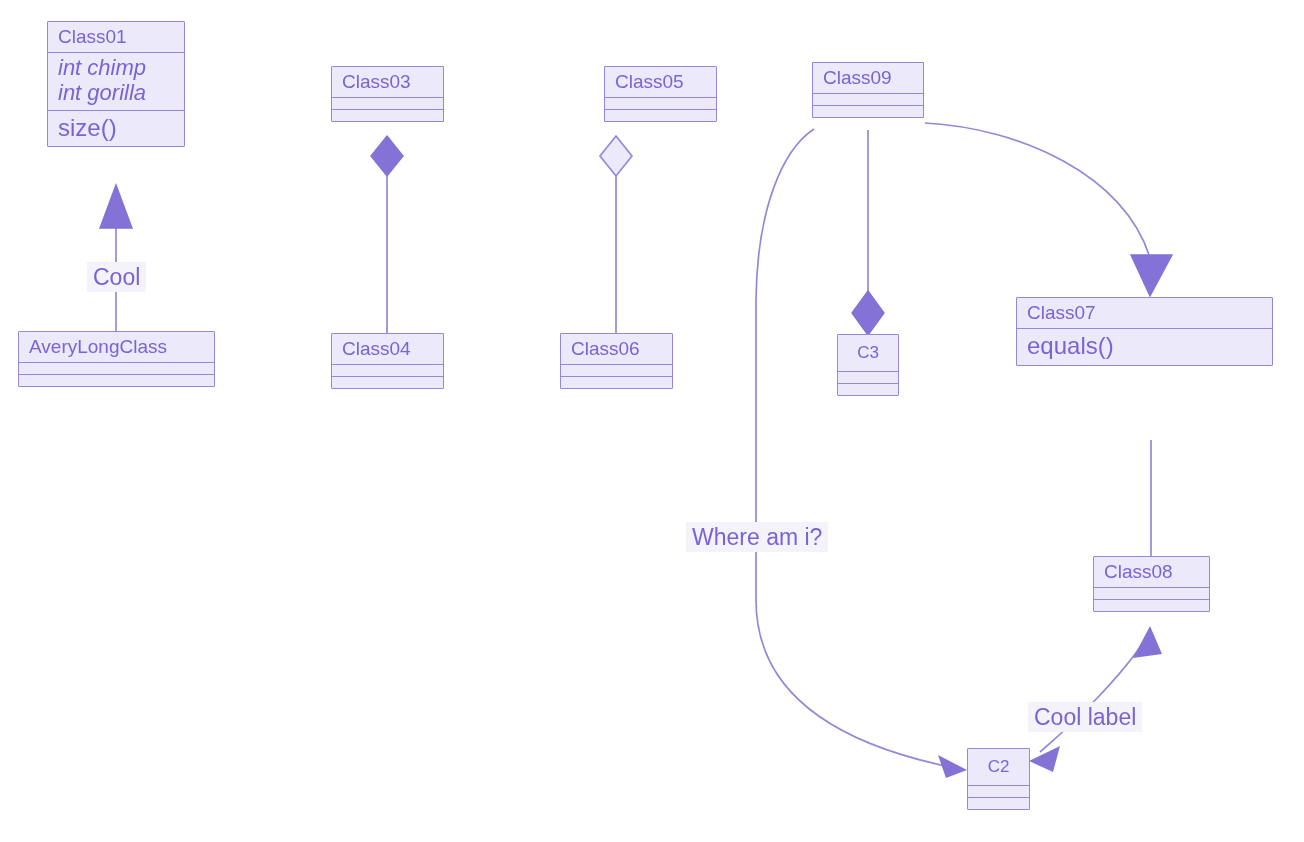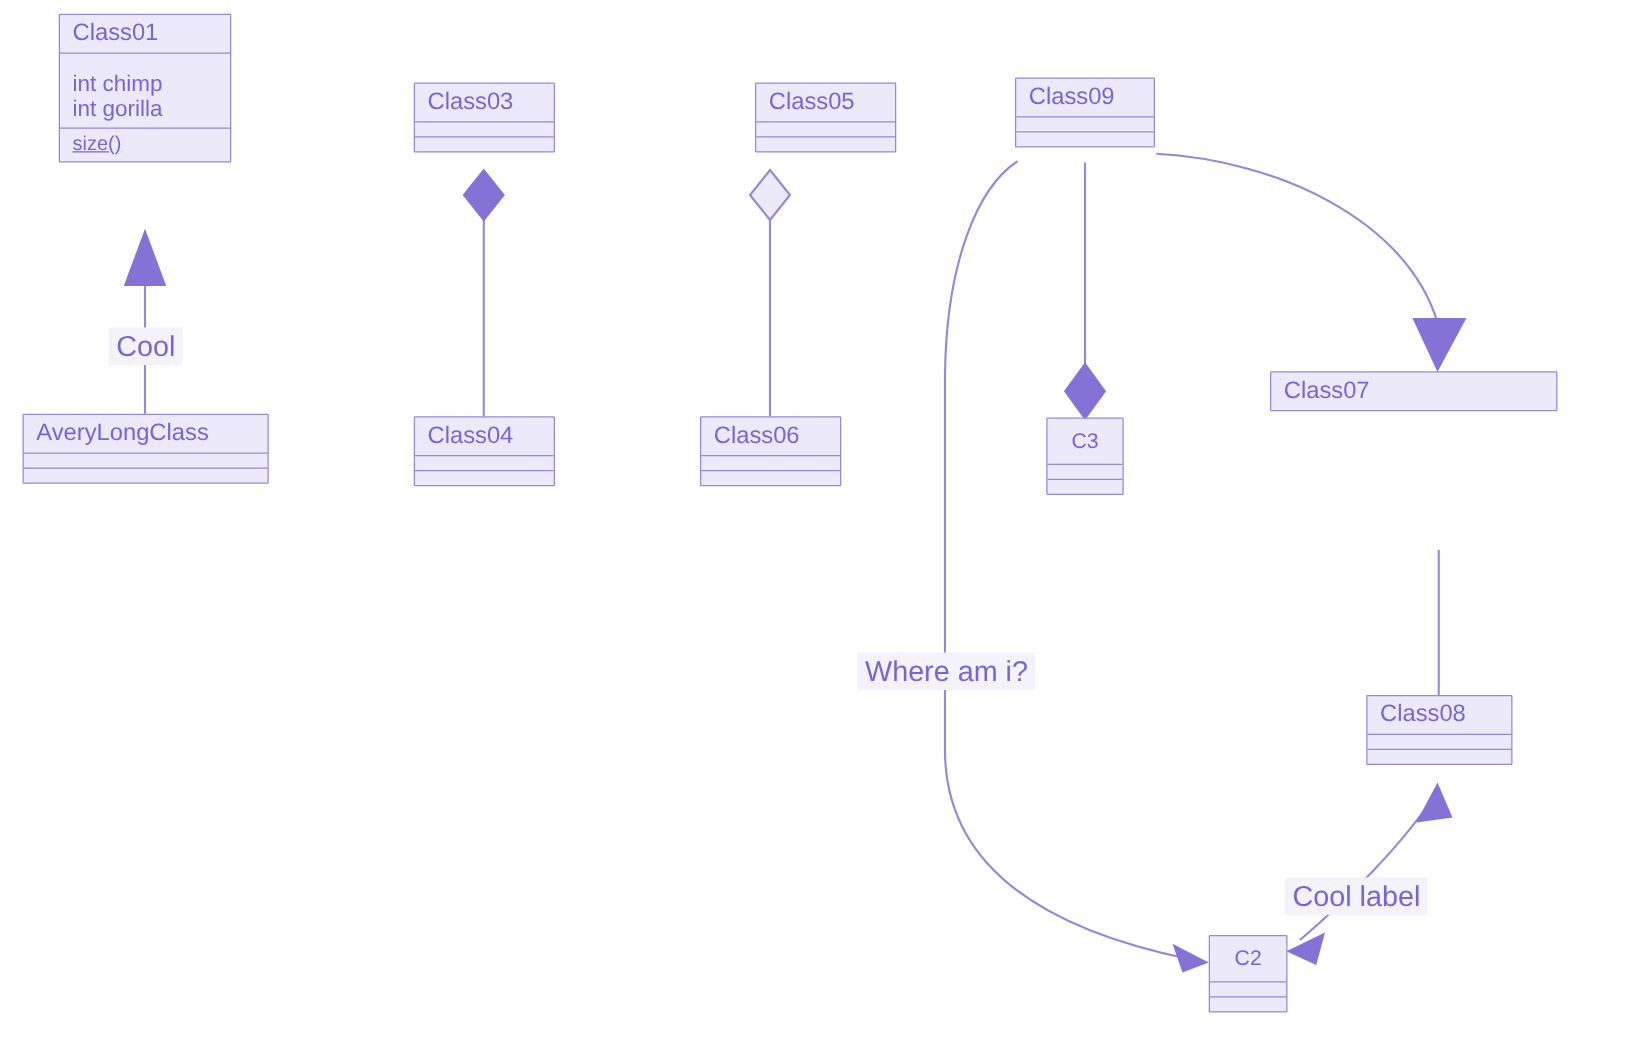--- a/index.html
+++ b/index.html
@@ -42,27 +42,27 @@
     line-height: 1.12;
     white-space: nowrap;
   }
   .uml-row.title {
     font-size: 19px;
   }
   .uml-row.sep {
     border-top: 1.6px solid #9687d8;
   }
   .uml-row.members {
-    font-size: 18px;
-    padding-top: 14px;
+    font-size: 22px;
+    padding-top: 3px;
     padding-bottom: 4px;
+    font-style: italic;
   }
   .uml-row.methods {
-    font-size: 16px;
-    text-decoration: underline;
+    font-size: 24px;
   }
   .uml-row.empty {
     height: 12px;
     padding: 0;
   }
   .uml-row.small-title {
     font-size: 17px;
     text-align: center;
     padding: 8px 6px 9px 6px;
   }
@@ -126,21 +126,21 @@
       <line class="edge" x1="1151" y1="440" x2="1151" y2="556"></line>
     </g>
 
     <g>
       <path class="edge" d="M 1145 640 C 1120 678 1075 722 1040 752"></path>
       <polygon class="open-head" points="1150,626 1133,658 1162,654"></polygon>
       <polygon class="open-head" points="1029,761 1060,746 1053,772"></polygon>
     </g>
   </svg>
 
-  <div class="uml-node" id="node-class01" style="left:47px; top:11px; width:138px;">
+  <div class="uml-node" id="node-class01" style="left:47px; top:21px; width:138px;">
     <div class="uml-row title">Class01</div>
     <div class="uml-row members sep">
       <span class="member-line">int chimp</span>
       <span class="member-line">int gorilla</span>
     </div>
     <div class="uml-row methods sep">
       <span class="member-line">size()</span>
     </div>
   </div>
 
@@ -179,22 +179,25 @@
     <div class="uml-row empty sep"></div>
     <div class="uml-row empty sep"></div>
   </div>
 
   <div class="uml-node" id="node-c3" style="left:837px; top:334px; width:62px;">
     <div class="uml-row small-title">C3</div>
     <div class="uml-row empty sep"></div>
     <div class="uml-row empty sep"></div>
   </div>
 
-  <div class="uml-node" id="node-class07" style="left:1016px; top:297px; width:230px;">
+  <div class="uml-node" id="node-class07" style="left:1016px; top:297px; width:257px;">
     <div class="uml-row title">Class07</div>
+    <div class="uml-row methods sep">
+      <span class="member-line">equals()</span>
+    </div>
   </div>
 
   <div class="uml-node" id="node-class08" style="left:1093px; top:556px; width:117px;">
     <div class="uml-row title">Class08</div>
     <div class="uml-row empty sep"></div>
     <div class="uml-row empty sep"></div>
   </div>
 
   <div class="uml-node" id="node-c2" style="left:967px; top:748px; width:63px;">
     <div class="uml-row small-title">C2</div>

